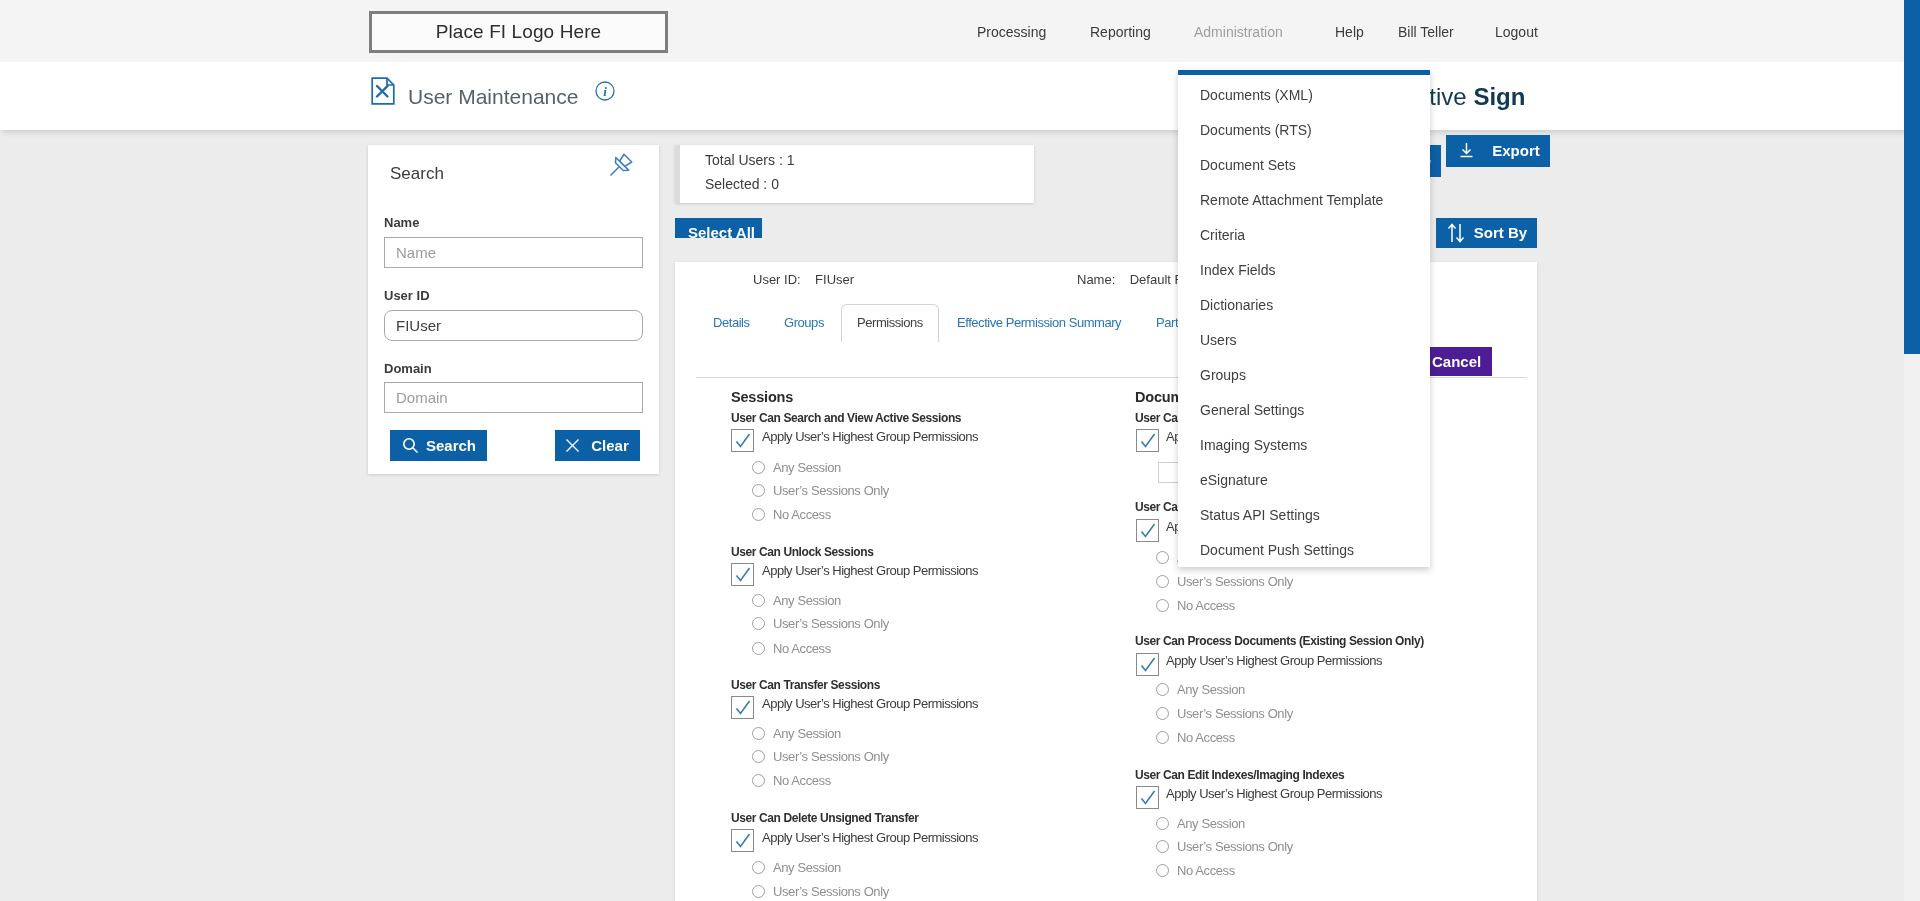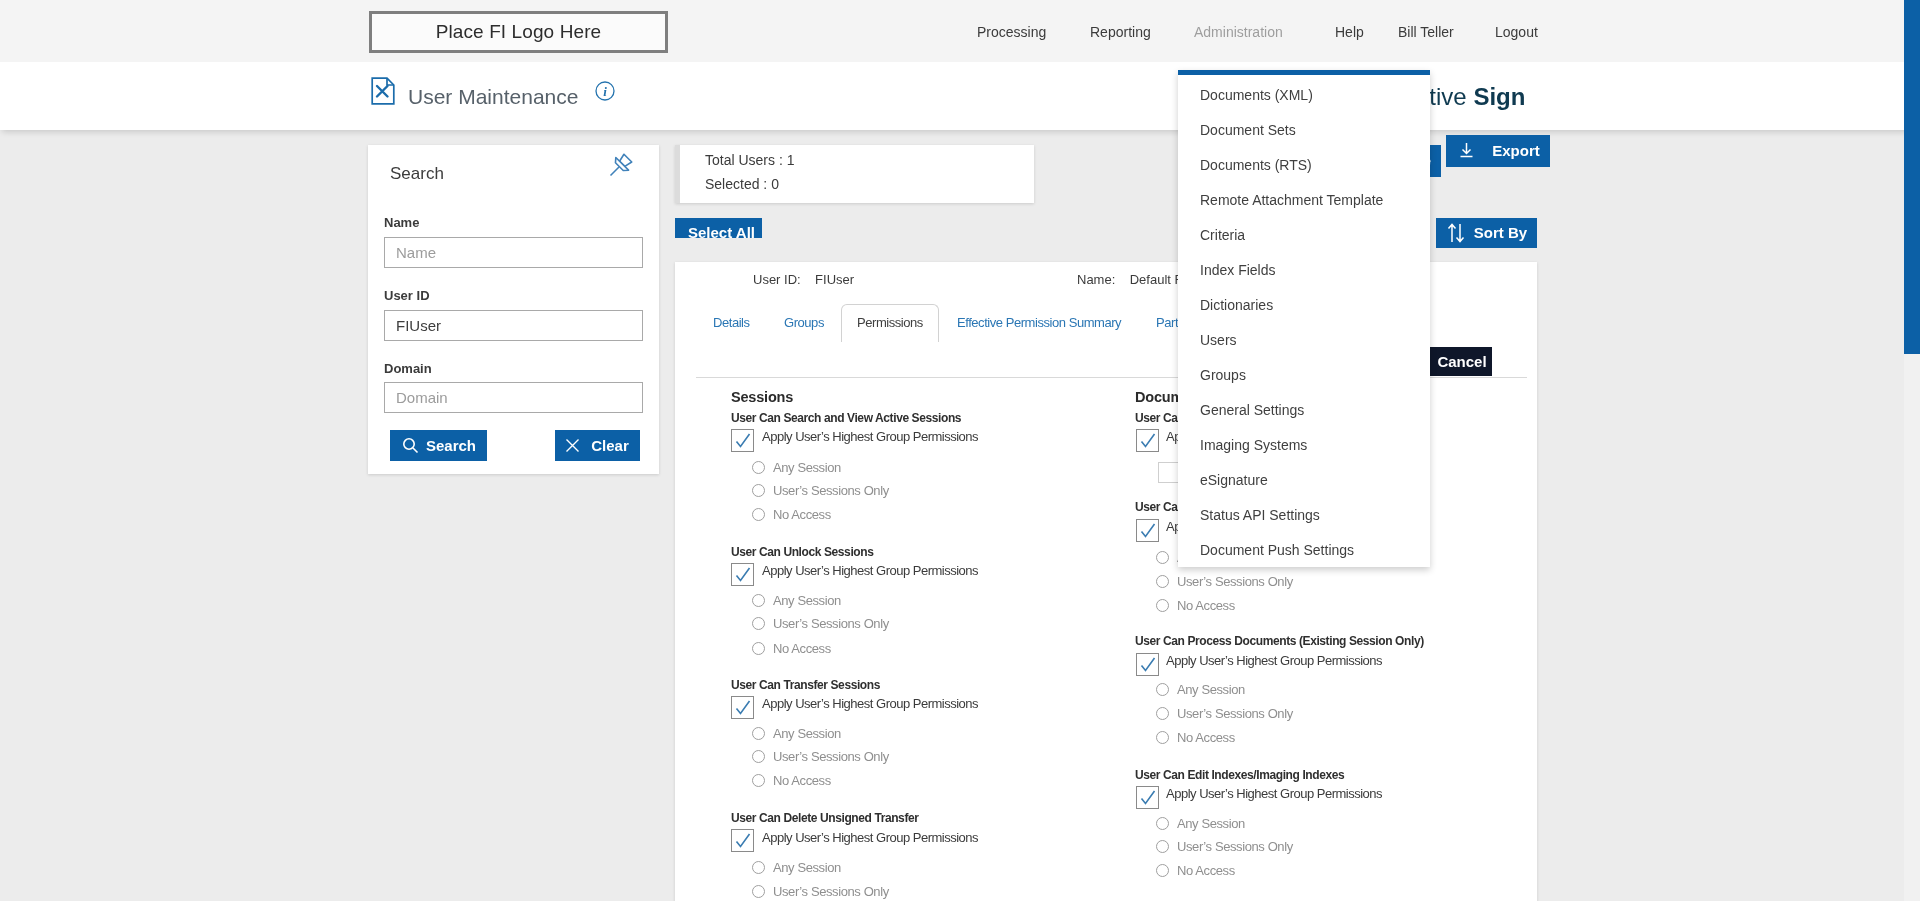--- a/index.html
+++ b/index.html
@@ -80,21 +80,21 @@
   <svg class="abs" style="left:235px;top:6px;" width="32" height="32" viewBox="0 0 32 32">
     <g transform="rotate(45 16 16)">
       <path d="M10.5 3.5 h11 l-1.8 8 h-7.4 Z" fill="#fff" stroke="#4182ba" stroke-width="1.6" stroke-linejoin="round"></path>
       <path d="M7 11.5 h18 l-3.5 4 h-11 Z" fill="#fff" stroke="#4182ba" stroke-width="1.6" stroke-linejoin="round"></path>
       <path d="M16 16 V 28" stroke="#4182ba" stroke-width="1.6"></path>
     </g>
   </svg>
   <div class="fieldlabel" style="top:70px;">Name</div>
   <input class="sinput ph" style="top: 92px;" value="Name" readonly="">
   <div class="fieldlabel" style="top:143px;">User ID</div>
-  <input class="sinput" style="top: 165px;" value="FIUser" readonly="">
+  <input class="sinput" style="top: 165px; border-radius: 8px;" value="FIUser" readonly="">
   <div class="fieldlabel" style="top:216px;">Domain</div>
   <input class="sinput ph" style="top: 237px;" value="Domain" readonly="">
   <div class="bluebtn" style="left:22px;top:285px;width:97px;height:31px;">
     <svg class="abs" style="left:12px;top:7px;" width="17" height="17" viewBox="0 0 17 17">
           <circle cx="7" cy="7" r="5.2" fill="none" stroke="#fff" stroke-width="1.6"></circle>
           <path d="M11 11 L15.5 15.5" stroke="#fff" stroke-width="1.6"></path>
         </svg>
     <span style="font-size:15px;line-height:31px;margin-left:25px;">Search</span>
   </div>
   <div class="bluebtn" style="left:187px;top:285px;width:85px;height:31px;">
@@ -133,21 +133,21 @@
   <div class="abs" style="left:402px;top:10px;font-size:13px;">Name:&nbsp;&nbsp;&nbsp;&nbsp;Default FI User</div>
   <div class="abs" style="left:725px;top:10px;width:23px;height:25px;border:3px solid #1563a8;"></div>
 
   <div class="abs" style="left:166px;top:42px;width:98px;height:38px;border:1px solid #d2d2d2;border-bottom:none;border-radius:6px 6px 0 0;background:#fff;"></div>
   <div class="abs tabt" style="left:38px;top:53px;color:#2a76b4;">Details</div>
   <div class="abs tabt" style="left:109px;top:53px;color:#2a76b4;">Groups</div>
   <div class="abs tabt" style="left:182px;top:53px;color:#3f3f3f;">Permissions</div>
   <div class="abs tabt" style="left:282px;top:53px;color:#2a76b4;">Effective Permission Summary</div>
   <div class="abs tabt" style="left:481px;top:53px;color:#2a76b4;">Partitions</div>
 
-  <div class="abs" style="left:723px;top:85px;width:94px;height:29px;background:#0f172a;color:#fff;text-align:center;">
+  <div class="abs" style="left:723px;top:85px;width:94px;height:29px;background:#4c1d95;color:#fff;">
     <svg class="abs" style="left:12px;top:6px;" width="17" height="17" viewBox="0 0 17 17">
           <path d="M1.5 1.5 L15.5 15.5 M15.5 1.5 L1.5 15.5" stroke="#fff" stroke-width="1.4"></path>
         </svg>
     <span style="font-size:15px;font-weight:bold;line-height:29px;margin-left:34px;">Cancel</span>
   </div>
 
   <div class="abs" style="left:21px;top:115px;width:831px;height:1px;background:#d9d9d9;"></div>
 
   <div class="abs" style="left:56px;top:127px;font-size:14.5px;font-weight:bold;color:#2b2b2b;letter-spacing:-0.2px;">Sessions</div>
   <div class="abs" style="left:460px;top:127px;font-size:14.5px;font-weight:bold;color:#2b2b2b;letter-spacing:-0.2px;">Documents</div>
@@ -247,22 +247,22 @@
   <div class="radio" style="left:481px;top:555px;"></div>
   <div class="rlabel" style="left:502px;top:554px;">Any Session</div>
   <div class="radio" style="left:481px;top:578px;"></div>
   <div class="rlabel" style="left:502px;top:577px;">User’s Sessions Only</div>
   <div class="radio" style="left:481px;top:602px;"></div>
   <div class="rlabel" style="left:502px;top:601px;">No Access</div>
 </div>
 
 <div id="dropdown">
   <div class="mi">Documents (XML)</div>
+  <div class="mi">Documents (RTS)</div>
   <div class="mi">Document Sets</div>
-  <div class="mi">Documents (RTS)</div>
   <div class="mi">Remote Attachment Template</div>
   <div class="mi">Criteria</div>
   <div class="mi">Index Fields</div>
   <div class="mi">Dictionaries</div>
   <div class="mi">Users</div>
   <div class="mi">Groups</div>
   <div class="mi">General Settings</div>
   <div class="mi">Imaging Systems</div>
   <div class="mi">eSignature</div>
   <div class="mi">Status API Settings</div>

